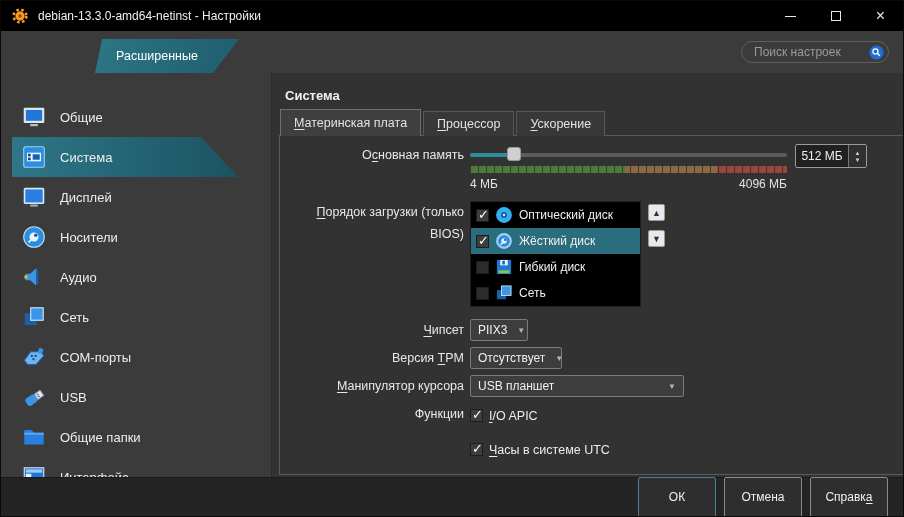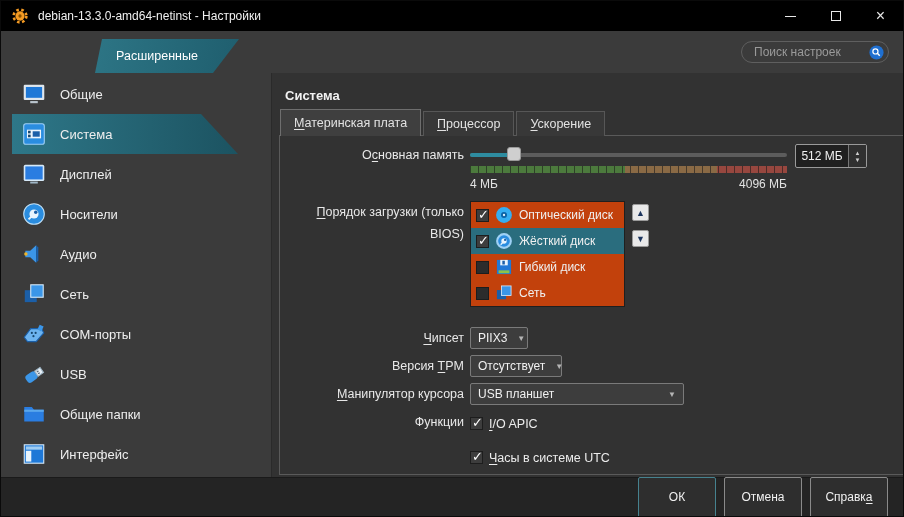--- a/index.html
+++ b/index.html
@@ -31,21 +31,21 @@
     font-size:12.5px; color:#ffffff; }
   .search-box { position:absolute; right:14px; top:10px; width:148px; height:22px; border:1px solid #5f5f5f;
     border-radius:11px; display:flex; align-items:center; padding:0 3px 0 12px; background:#3b3b3b; }
   .search-box input { flex:1; min-width:0; background:transparent; border:none; outline:none; color:#cfcfcf;
     font-size:12px; font-family:inherit; }
   .search-box input::placeholder { color:#9a9a9a; }
   .search-glyph { width:17px; height:17px; flex:0 0 auto; }
 
   
   .body { position:absolute; top:72px; left:0; right:0; height:406px; display:flex; }
-  .sidebar { width:270px; background:#3b3b3b; padding-top:1px; flex:0 0 auto; }
+  .sidebar { width:270px; background:#3b3b3b; padding-top:24px; flex:0 0 auto; }
   .side-item { height:40px; margin-left:11px; width:226px; display:flex; align-items:center; gap:13px; padding-left:9px; cursor:default; }
   .side-item .s-icon { width:26px; height:26px; flex:0 0 auto; }
   .side-item .s-label { font-size:13px; color:#eeeeee; }
   .side-item.selected { background:linear-gradient(90deg,#2e7788,#1c5361);
     clip-path:polygon(0 0, calc(100% - 37px) 0, 100% 100%, 0 100%); }
 
   .content { flex:1; position:relative; border-left:1px solid #2a2a2a; background:#323232; }
   .page-title { position:absolute; left:13px; top:15px; font-size:13px; font-weight:bold; color:#f2f2f2; }
 
   .tabbar { position:absolute; left:8px; top:36px; display:flex; z-index:2; }
@@ -71,34 +71,34 @@
   .gauge .g-red   { width:22%; background:#97473f; }
   .gauge .ticks { position:absolute; inset:0; background:repeating-linear-gradient(90deg, rgba(25,25,25,.6) 0 1px, transparent 1px 8px); }
   .scale-labels { display:flex; justify-content:space-between; margin-top:4px; font-size:12px; color:#e2e2e2; }
   .spinbox { margin-left:8px; height:24px; width:72px; border:1px solid #9a9a9a; border-radius:2px; background:#202020; display:flex; overflow:hidden; flex:0 0 auto; }
   .spinbox input { width:52px; background:transparent; border:none; outline:none; color:#f0f0f0; font-size:12px; text-align:center; font-family:inherit; }
   .spin-arrows { width:18px; border-left:1px solid #777; background:#303030; display:flex; flex-direction:column; align-items:center; justify-content:center; gap:1px; }
   .spin-arrows span { font-size:6px; line-height:6px; color:#d0d0d0; }
 
   
   .row-boot { margin-top:10px; }
-  .bootlist { width:155px; background:#c2410c; border:1px solid #1f1f1f; flex:0 0 auto; }
+  .bootlist { width:171px; background:#000000; border:1px solid #1f1f1f; flex:0 0 auto; }
   .boot-row { height:26px; display:flex; align-items:center; gap:5px; padding-left:5px; }
   .boot-row[data-selected="true"] { background:#2a6d7e; }
   .boot-row .b-icon { width:20px; height:20px; flex:0 0 auto; }
   .boot-row .b-label { font-size:12px; color:#f0f0f0; white-space:nowrap; }
   .cb { width:13px; height:13px; background:#2c2c2c; border:1px solid #1d1d1d; position:relative; flex:0 0 auto; }
   .cb[data-checked="true"] { background:#3d3d3d; }
   .cb[data-checked="true"]::after { content:"\2713"; position:absolute; left:1px; top:-3px; color:#ffffff; font-size:13px; }
   .boot-arrows { display:flex; flex-direction:column; gap:9px; margin-left:7px; padding-top:3px; }
   .move-btn { width:17px; height:17px; background:#e9e9e9; border:1px solid #9a9a9a; border-radius:2px;
     display:flex; align-items:center; justify-content:center; font-size:9px; color:#1c355e; cursor:default; }
 
   
-  .row-gap { margin-top:20px; }
+  .row-gap { margin-top:12px; }
   .row-gap-sm { margin-top:6px; }
   .dropdown { height:22px; background:#3d3d3d; border:1px solid #7a7a7a; border-radius:2px; display:flex;
     align-items:center; padding:0 7px; gap:10px; font-size:12px; color:#f0f0f0; cursor:default; }
   .dropdown .dd-arrow { font-size:8px; color:#b5b5b5; margin-left:auto; }
   .dd-chipset { width:58px; }
   .dd-tpm { width:92px; }
   .dd-pointing { width:214px; }
 
   
   .feat-col { display:flex; flex-direction:column; gap:17px; padding-top:4px; }

